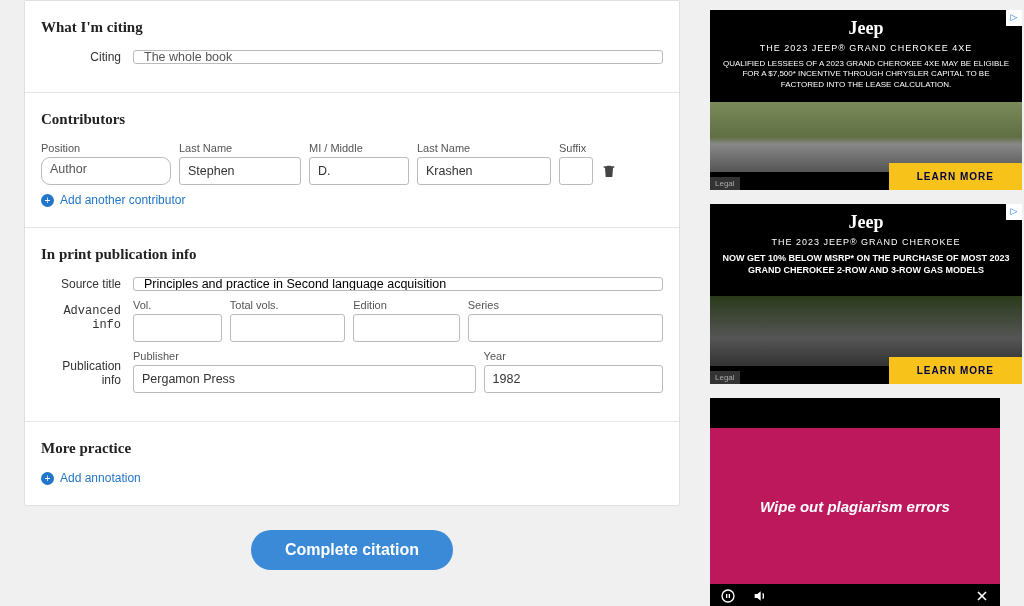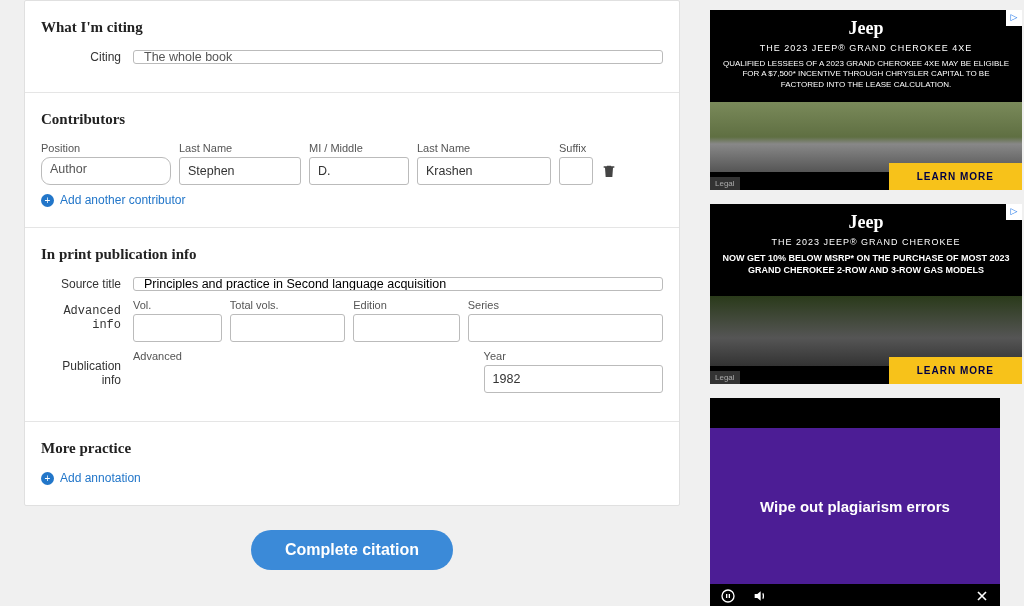--- a/index.html
+++ b/index.html
@@ -145,23 +145,23 @@
     background: linear-gradient(to bottom, #2a3a1a 0%, #555 60%, #333 100%);
   }
 
   .video-box {
     width: 290px; height: 210px;
     background: #000;
     position: relative;
   }
   .video-inner {
     position: absolute; top: 30px; left: 0; right: 0; bottom: 24px;
-    background: #4c1d95;
+    background: #be185d;
     display: flex; align-items: center; justify-content: center;
-    color: #fff; font-size: 15px; font-weight: 600; text-align: left;
+    color: #fff; font-size: 15px; font-weight: 600; text-align: left; font-style: italic;
   }
   .video-ctrl {
     position: absolute; bottom: 0; left: 0; right: 0; height: 24px;
     display: flex; align-items: center; padding: 0 10px; gap: 16px; color: #fff;
   }
   .video-ctrl .spacer { flex: 1; }
   .vicon { width: 16px; height: 16px; }
 </style>
 </head>
 <body>
@@ -248,21 +248,22 @@
               <div class="sub-label">Series</div>
               <input class="text-input" value="" style="">
             </div>
           </div>
         </div>
 
         <div class="row" style="align-items:flex-end;">
           <div class="row-label" style="margin-bottom:6px;">Publication info</div>
           <div class="row-fields">
             <div class="col" style="flex:2.1;">
-              <div class="sub-label">Advanced</div>
+              <div class="sub-label">Publisher</div>
+              <input class="text-input" value="Pergamon Press" style="">
             </div>
             <div class="col" style="flex:1.1;">
               <div class="sub-label">Year</div>
               <input class="text-input" value="1982" style="">
             </div>
           </div>
         </div>
       </div>
 
       <div class="section">

